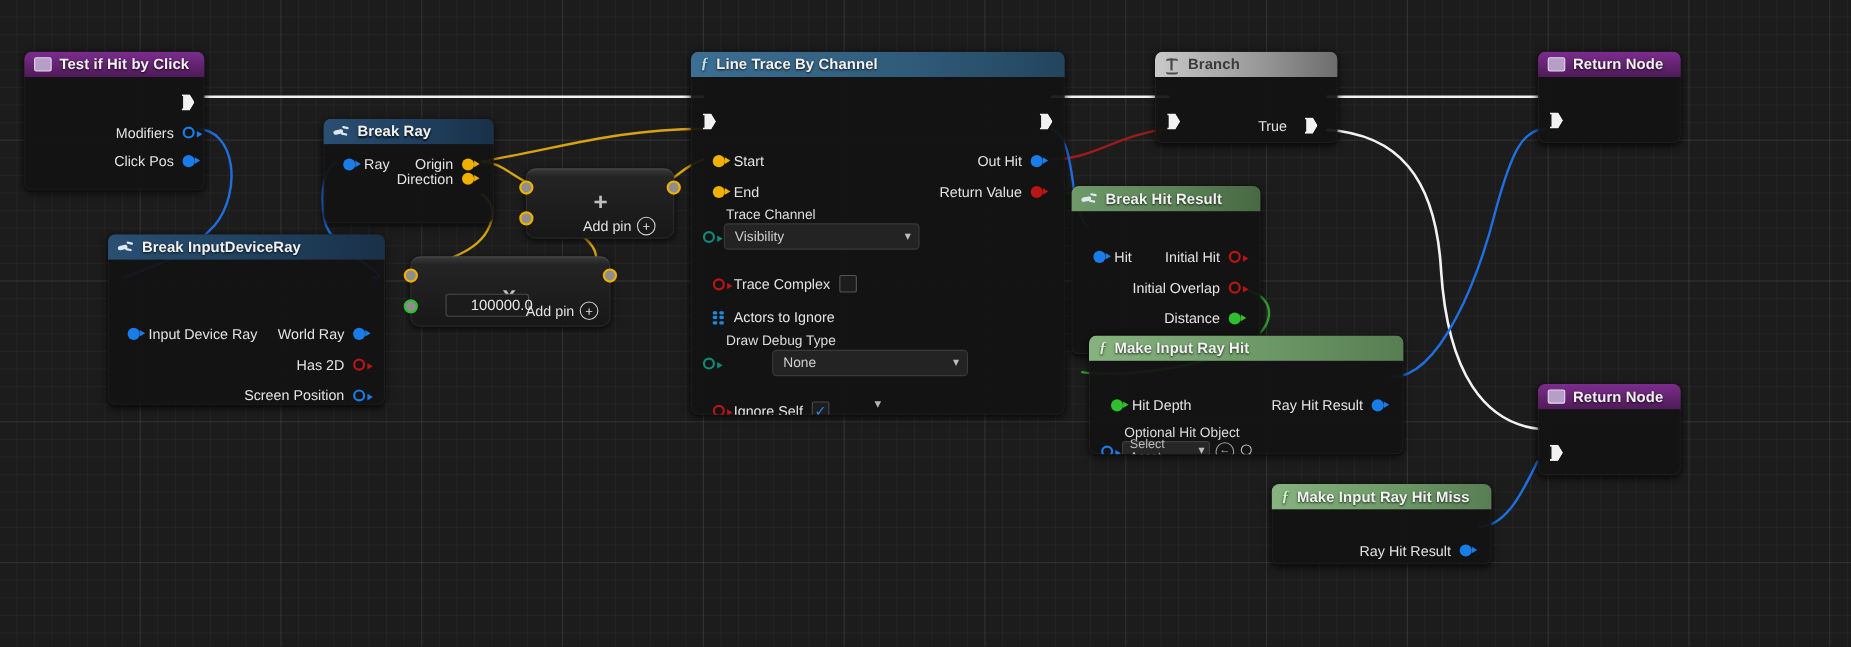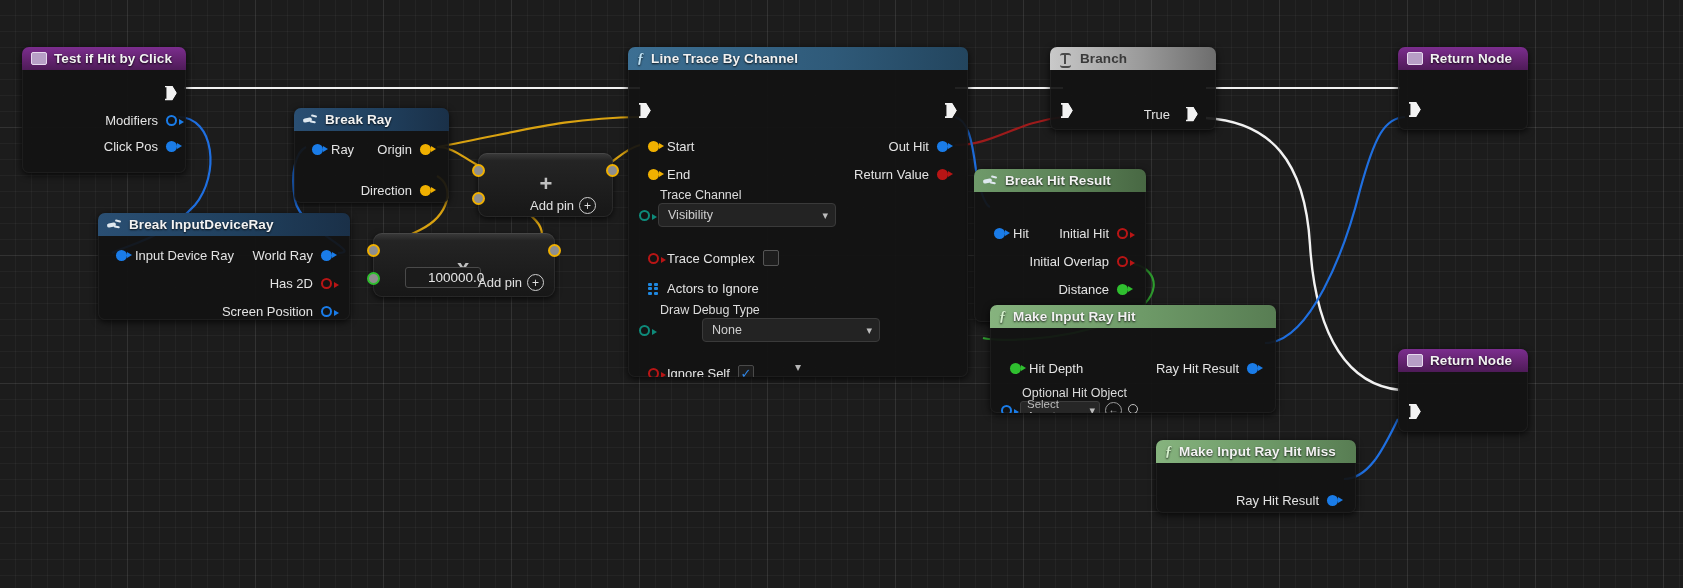--- a/index.html
+++ b/index.html
@@ -221,21 +221,21 @@
         <span class="pin solid blue"></span>
       </div>
     </div>
   </div>
 
   <div class="node" style="left:98px;top:213px;width:252px;">
     <div class="node-hdr hdr-pure">
       <span class="ic ic-break"></span>
       <span>Break InputDeviceRay</span>
     </div>
-    <div class="node-body" style="padding:8px 0 10px 0;position:relative;height:84px;box-sizing:border-box;">
+    <div class="node-body" style="padding:8px 0 10px 0;position:relative;height:84px;box-sizing:border-box;margin-top:48px;">
       <div class="row in" style="position:absolute;top:6px;left:9px;">
         <span class="pin solid blue"></span>
         <span class="lbl">Input Device Ray</span>
       </div>
       <div class="row out" style="position:absolute;top:6px;right:9px;">
         <span class="lbl">World Ray</span>
         <span class="pin solid blue"></span>
       </div>
       <div class="row out" style="position:absolute;top:34px;right:9px;">
         <span class="lbl">Has 2D</span>
@@ -255,21 +255,21 @@
     </div>
     <div class="node-body" style="padding:8px 0 12px 0;position:relative;height:72px;box-sizing:border-box;">
       <div class="row in" style="position:absolute;top:5px;left:9px;">
         <span class="pin solid blue"></span>
         <span class="lbl">Ray</span>
       </div>
       <div class="row out" style="position:absolute;top:5px;right:9px;">
         <span class="lbl">Origin</span>
         <span class="pin solid yellow"></span>
       </div>
-      <div class="row out" style="position:absolute;top:46px;right:9px;">
+      <div class="row out" style="position:absolute;top:18px;right:9px;">
         <span class="lbl">Direction</span>
         <span class="pin solid yellow"></span>
       </div>
     </div>
   </div>
 
   <div class="mathnode" style="left:478px;top:153px;width:135px;height:64px;">
     <span class="mpin" style="left:-6px;top:11px;"></span>
     <span class="mpin" style="left:-6px;top:39px;"></span>
     <span class="mpin" style="right:-6px;top:11px;"></span>

